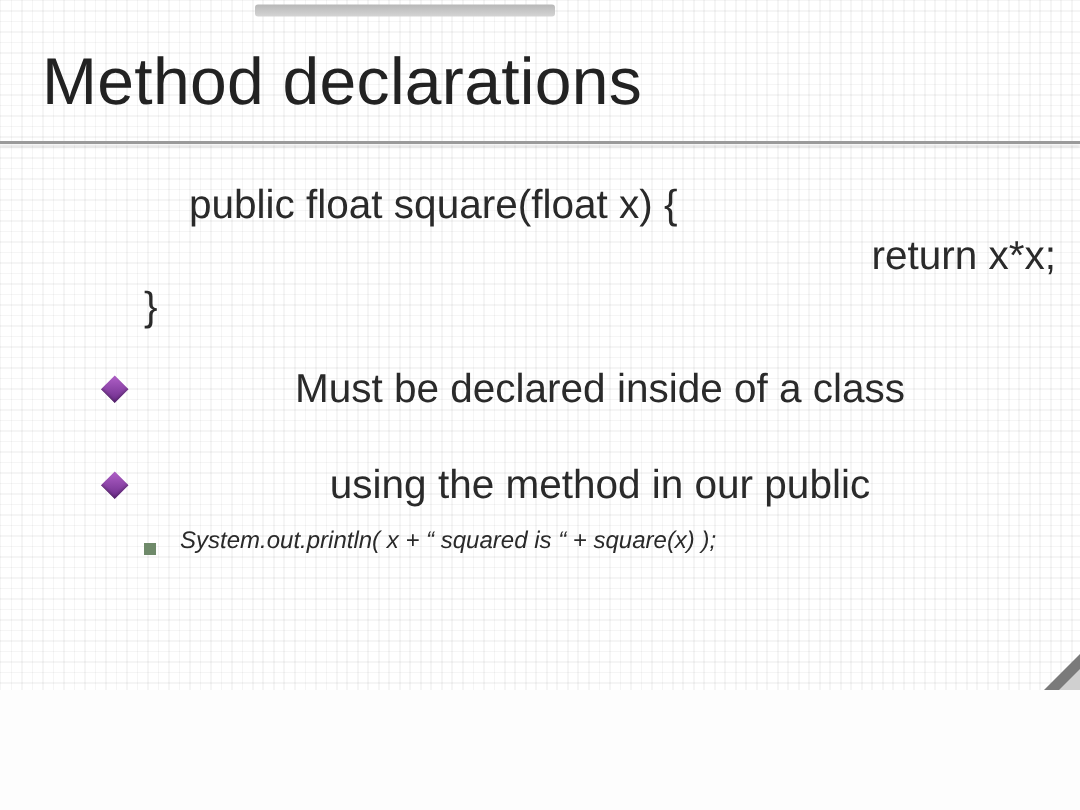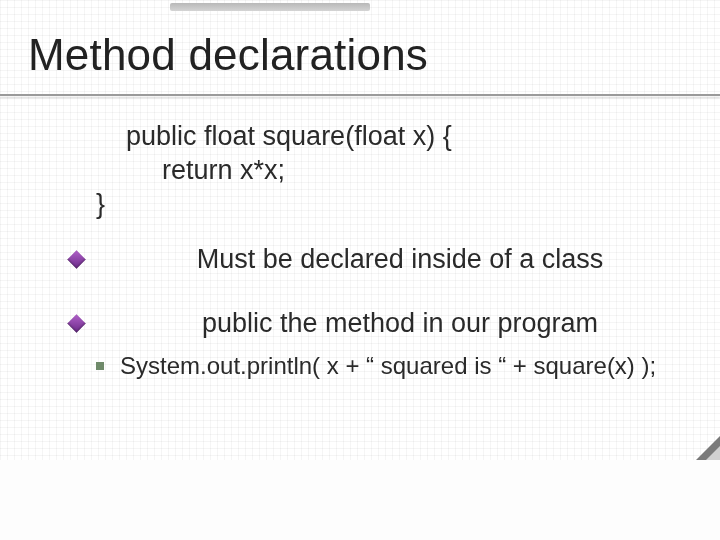--- a/index.html
+++ b/index.html
@@ -56,21 +56,21 @@
     left: 70px;
     right: 16px;
     font-size: 27px;
     line-height: 1.25;
   }
   .code-block {
     margin-left: 56px;
     margin-bottom: 22px;
   }
   .code-block .l1 { }
-  .code-block .l2 { margin-left: 36px; }
+  .code-block .l2 { margin-left: 36px; text-align: right; }
   .code-block .l3 { margin-left: -30px; }
   .bullet-item {
     position: relative;
     padding-left: 26px;
     margin-top: 8px;
     margin-bottom: 30px;
     text-align: center;
   }
   .bullet-item .diamond {
     position: absolute;
@@ -80,21 +80,22 @@
     height: 13px;
     transform: rotate(45deg);
     background: linear-gradient(135deg, #b060c8, #6a2a88);
     box-shadow: inset -1px -1px 2px rgba(0,0,0,0.25);
   }
   .sub-item {
     position: relative;
     padding-left: 24px;
     margin-left: 26px;
     margin-top: 10px;
-    font-size: 24px;
+    font-size: 16px;
+    font-style: italic;
   }
   .sub-item .square {
     position: absolute;
     left: 0;
     top: 11px;
     width: 8px;
     height: 8px;
     background: #6f8a6a;
   }
   .corner-accent {
@@ -139,21 +140,21 @@
       <div class="l3">}</div>
     </div>
 
     <div class="bullet-item">
       <span class="diamond"></span>
       <span>Must be declared inside of a class</span>
     </div>
 
     <div class="bullet-item" style="margin-bottom:4px;">
       <span class="diamond"></span>
-      <span>public the method in our program</span>
+      <span>using the method in our public</span>
     </div>
 
     <div class="sub-item">
       <span class="square"></span>
       <span>System.out.println( x + “ squared is “ + square(x) );</span>
     </div>
 
   </div>
 
   <div class="corner-accent"></div>

